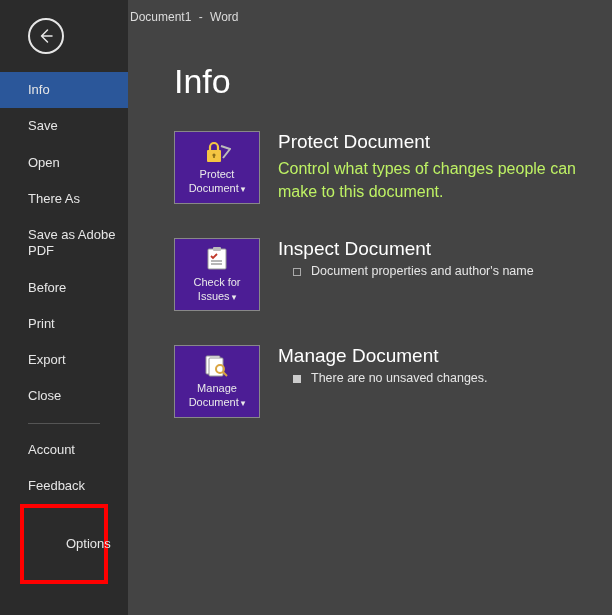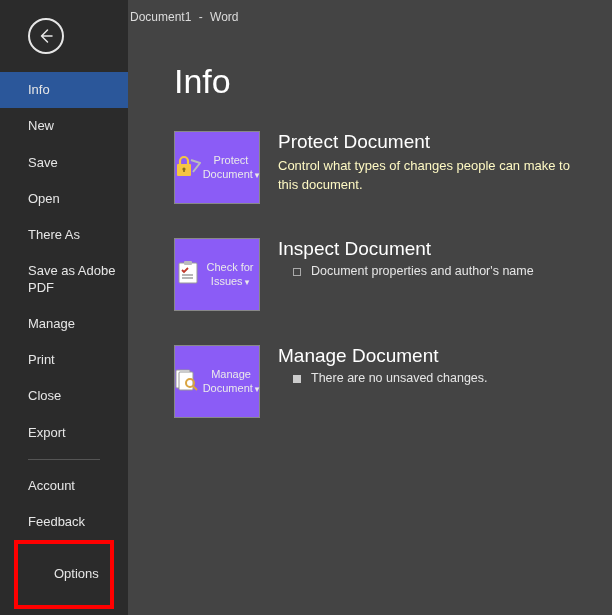--- a/index.html
+++ b/index.html
@@ -37,22 +37,22 @@
     cursor: pointer;
     line-height: 1.25;
   }
   .nav-item.selected { background: #2b579a; }
   .nav-sep {
     height: 1px; background: #555;
     margin: 8px 28px;
   }
   .highlight-box {
     border: 4px solid #ff0000;
-    margin: 0 14px;
-    padding: 12px;
+    margin: 0 20px;
+    padding: 18px;
   }
   .highlight-box .nav-item { padding-left: 24px; }
 
   .main {
     flex: 1;
     position: relative;
     padding: 0 20px 0 46px;
   }
   .titlebar {
     position: absolute;
@@ -72,23 +72,23 @@
   }
   .section {
     display: flex;
     gap: 18px;
     margin-bottom: 34px;
   }
   .tile {
     width: 86px;
     height: 73px;
     border: 1px solid #888;
-    background: #8b5cf6;
+    background: #4c1d95;
     display: flex;
-    flex-direction: row;
+    flex-direction: column;
     align-items: center;
     justify-content: center;
     font-size: 11px;
     text-align: center;
     color: #eaeaea;
     cursor: pointer;
     position: relative;
   }
   .tile .icon { margin-bottom: 4px; }
   .tile .label { line-height: 1.25; padding: 0 2px; }
@@ -97,22 +97,22 @@
     margin-left: 2px;
   }
   .section-body { flex: 1; }
   .section-title {
     font-size: 19px;
     font-weight: 400;
     color: #fff;
     margin-bottom: 4px;
   }
   .section-text {
-    font-size: 13px;
-    color: #fef9c3;
+    font-size: 16px;
+    color: #bef264;
     line-height: 1.45;
   }
   .bullet-row {
     display: flex; align-items: flex-start;
     gap: 10px;
     margin-top: 4px;
     font-size: 12.5px;
     padding-left: 15px;
   }
   .bullet-row .sq {
@@ -135,29 +135,28 @@
 
 <div class="app">
   <div class="sidebar">
     <div class="back-btn">
       <svg viewBox="0 0 24 24">
         <path d="M14 4 L6 12 L14 20 M6 12 H20" stroke="#e6e6e6" stroke-width="2" fill="none" stroke-linecap="round" stroke-linejoin="round"></path>
       </svg>
     </div>
     <div class="nav">
       <div class="nav-item selected">Info</div>
-      <div class="nav-item">New</div>
       <div class="nav-item">Save</div>
       <div class="nav-item">Open</div>
       <div class="nav-item">There As</div>
       <div class="nav-item">Save as Adobe PDF</div>
-      <div class="nav-item">Manage</div>
+      <div class="nav-item">Before</div>
       <div class="nav-item">Print</div>
+      <div class="nav-item">Export</div>
       <div class="nav-item">Close</div>
-      <div class="nav-item">Export</div>
       <div class="nav-sep"></div>
       <div class="nav-item">Account</div>
       <div class="nav-item">Feedback</div>
       <div class="highlight-box">
         <div class="nav-item">Options</div>
       </div>
     </div>
   </div>
 
   <div class="main">

